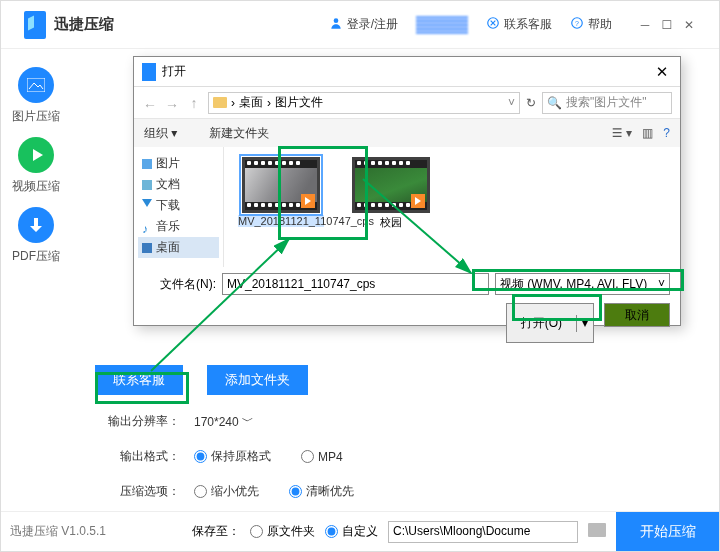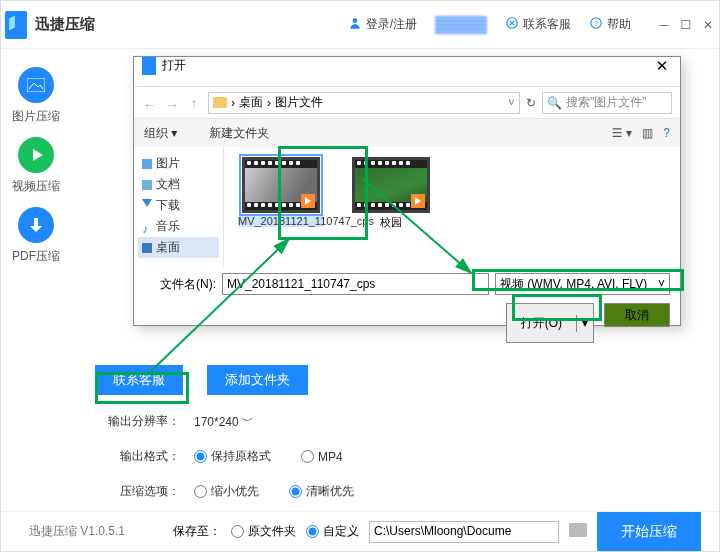--- a/index.html
+++ b/index.html
@@ -1,17 +1,17 @@
 <!DOCTYPE html>
 <html><head>
 <meta charset="utf-8">
 <style>
 *{box-sizing:border-box;margin:0;padding:0;font-family:"Microsoft YaHei",Arial,sans-serif;font-size:12px}
 body{width:720px;height:552px;background:#fff;position:relative;overflow:hidden;border:1px solid #ddd}
-.titlebar{height:48px;display:flex;align-items:center;padding:0 4px;border-bottom:1px solid #eee}
+.titlebar{height:48px;display:flex;align-items:center;padding:0 23px;border-bottom:1px solid #eee}
 .logo-ic{width:22px;height:28px;background:#1e88ff;border-radius:2px;margin-right:8px;position:relative}
 .logo-ic:before{content:"";position:absolute;left:4px;top:6px;width:6px;height:12px;background:#8de0ff;transform:skewY(-25deg)}
 .app-name{font-size:15px;font-weight:600;color:#333}
 .tb-right{margin-left:auto;display:flex;align-items:center;gap:18px;color:#444}
 .tb-link{display:flex;align-items:flex-start;gap:4px;cursor:pointer}
 .smudge{width:52px;height:18px;background:repeating-linear-gradient(0deg,#6fa6ff 0,#6fa6ff 2px,#a7c9ff 2px,#a7c9ff 4px);filter:blur(1px)}
 .win-btns{display:flex;gap:8px;margin-left:8px;color:#666}
 .win-btns span{cursor:pointer;display:inline-block;width:14px;text-align:center}
 .main{display:flex;height:calc(100% - 48px - 40px)}
 .sidebar{width:70px;padding-top:18px;display:flex;flex-direction:column;align-items:center;gap:12px}
@@ -22,27 +22,27 @@
 .triangle{width:0;height:0;border-left:10px solid #fff;border-top:6px solid transparent;border-bottom:6px solid transparent;margin-left:3px}
 .content{flex:1;padding:16px 24px 8px 24px;position:relative}
 .addrow{display:flex;gap:24px;margin-top:300px}
 .btn{height:30px;padding:0 18px;background:#1e88ff;color:#fff;border:none;cursor:pointer;font-size:13px}
 .row{display:flex;align-items:center;gap:14px;margin-top:18px;color:#333;font-size:13px}
 .row .lab{width:85px;text-align:right}
 .sel{display:flex;align-items:center;gap:3px;cursor:pointer;color:#333}
 .radgrp{display:flex;gap:30px}
 .rad{display:flex;align-items:center;gap:4px;cursor:pointer}
 .rad input{accent-color:#1e88ff}
-.footer{position:absolute;bottom:0;left:0;right:0;height:40px;border-top:1px solid #eee;display:flex;align-items:center;padding:0 28px;gap:10px;background:#fff}
+.footer{position:absolute;bottom:0;left:0;right:0;height:40px;border-top:1px solid #eee;display:flex;align-items:center;padding:0 9px;gap:10px;background:#fff}
 .footer .ver{color:#777;margin-right:auto}
 .footer .path{flex:0 0 190px;height:22px;border:1px solid #bbb;padding:2px 4px;overflow:hidden;white-space:nowrap}
 .startbtn{background:#1e88ff;color:#fff;height:40px;padding:0 24px;border:none;font-size:14px;cursor:pointer;margin-right:-10px}
 
 .dlg{position:absolute;left:132px;top:55px;width:548px;height:270px;border:1px solid #888;background:#fff;box-shadow:4px 4px 12px rgba(0,0,0,0.2)}
-.dlg-tb{height:30px;display:flex;align-items:flex-start;padding:0 8px;border-bottom:1px solid #ddd}
+.dlg-tb{height:30px;display:flex;align-items:center;padding:0 8px;border-bottom:1px solid #ddd}
 .dlg-ic{width:14px;height:18px;background:#1e88ff;margin-right:6px}
 .dlg-cls{margin-left:auto;cursor:pointer;font-size:15px;width:20px;text-align:center}
 .dlg-nav{height:32px;display:flex;align-items:center;padding:0 8px;gap:6px;border-bottom:1px solid #e6e6e6}
 .navarr{color:#aaa;font-size:14px;cursor:pointer;width:16px;text-align:center}
 .navbar{flex:1;height:22px;border:1px solid #ccc;display:flex;align-items:center;padding:0 4px;gap:4px}
 .folder-ic{width:14px;height:11px;background:#f3c96b;border-radius:1px;display:inline-block}
 .crumb{display:flex;align-items:center;gap:4px}
 .srch{width:130px;height:22px;border:1px solid #ccc;display:flex;align-items:center;padding:0 4px;color:#888;gap:4px}
 .dlg-tool{height:28px;background:#f5f5f5;display:flex;align-items:center;padding:0 10px;gap:32px;color:#333}
 .vwic{margin-left:auto;display:flex;gap:10px;color:#555}

